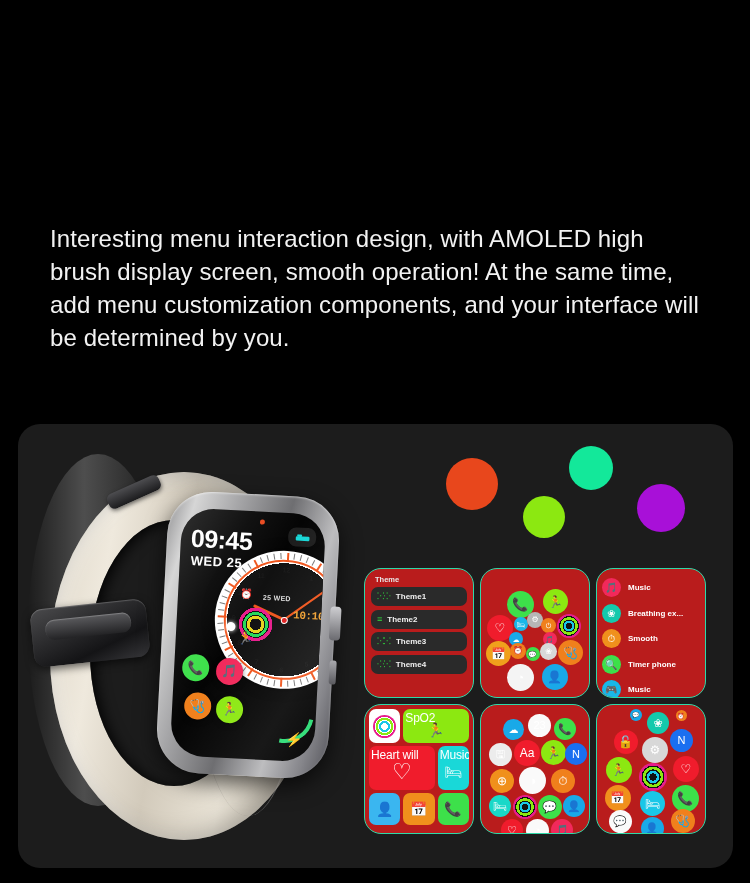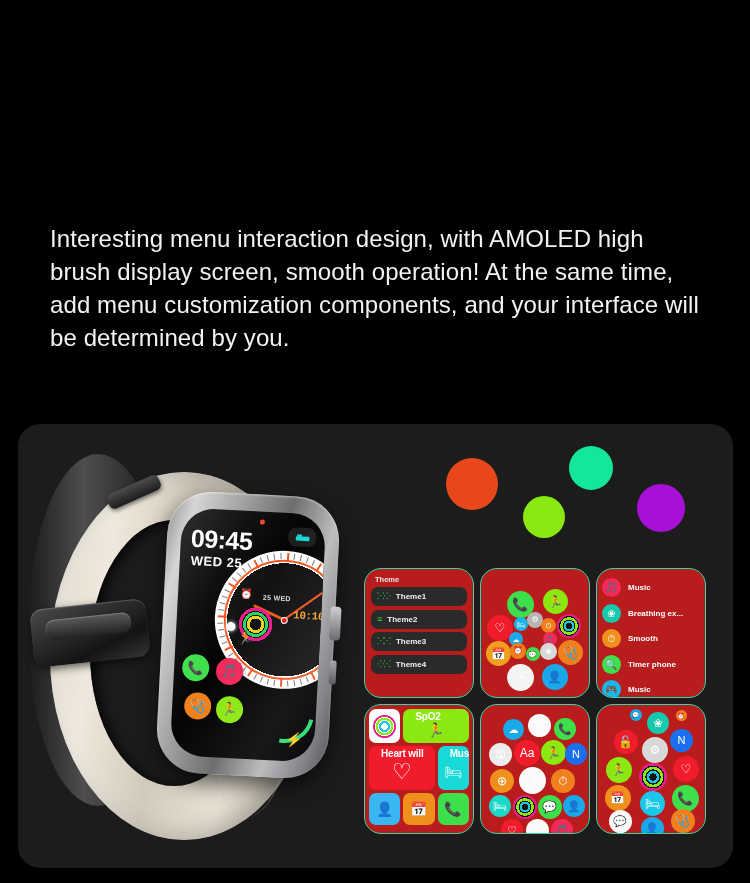--- a/index.html
+++ b/index.html
@@ -240,21 +240,21 @@
   
   .tiles{
     position:absolute; inset:4px; display:grid; gap:3px;
     grid-template-columns:1fr 1fr 1fr; grid-template-rows:34px 44px 32px;
   }
   .tile{
     border-radius:7px; position:relative; overflow:hidden;
     display:flex; align-items:center; justify-content:center; font-size:13px;
   }
   .tile-lbl{
-    position:absolute; left:12px; top:2px; font-size:10px; font-weight:700; color:#fff;
+    position:absolute; left:2px; top:2px; font-size:12px; font-weight:400; color:#fff;
     letter-spacing:-.2px;
   }
   .rings-ico{
     width:23px; height:23px; border-radius:50%;
     background:radial-gradient(circle,#fff 0 20%, #19c7e8 20% 34%, #fff 34% 40%, #8ce811 40% 54%, #fff 54% 60%, #e81c8c 60% 76%, #fff 76%);
   }
 </style>
 </head>
 <body>
 

